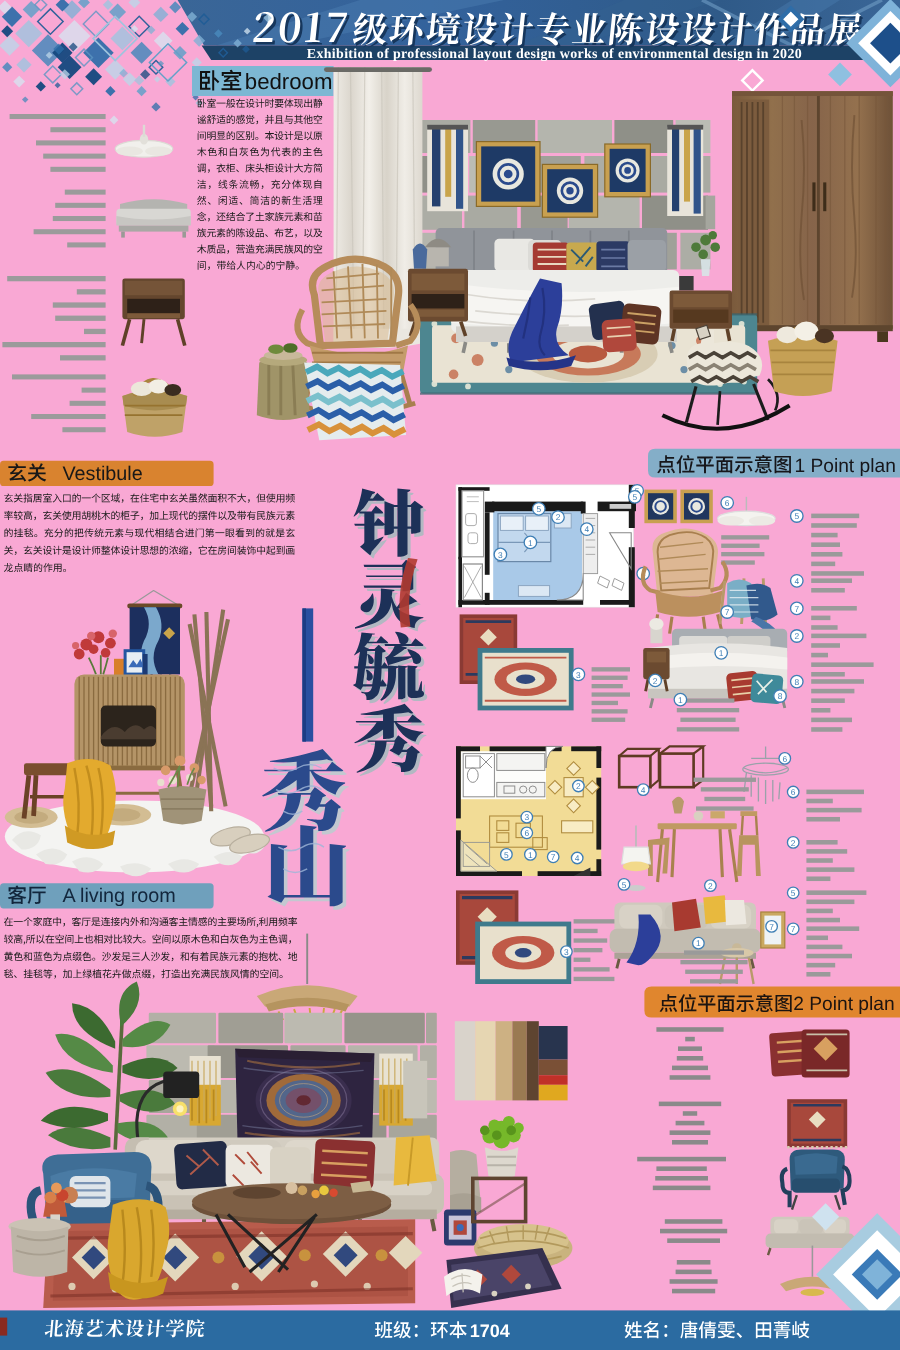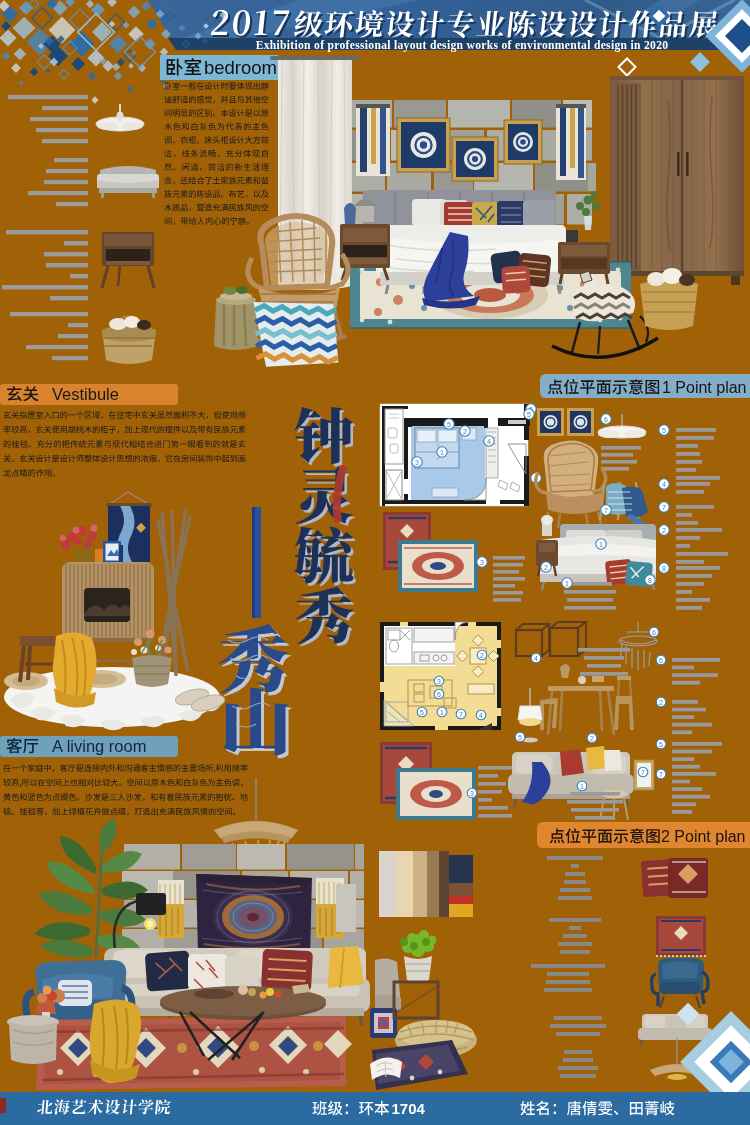--- a/index.html
+++ b/index.html
@@ -1,14 +1,14 @@
 <!DOCTYPE html>
 <html><head><meta charset="utf-8"><style>
 html,body{margin:0;padding:0;background:#fff}
-#page{position:relative;width:750px;height:1125px;overflow:hidden;background:#a16207;font-family:"Liberation Sans",sans-serif}
+#page{position:relative;width:750px;height:1125px;overflow:hidden;background:#f9a8d4;font-family:"Liberation Sans",sans-serif}
 </style></head><body>
 <div id="page">
 <svg width="750" height="1125" viewBox="0 0 750 1125">
 <defs>
 <linearGradient id="bangrad" x1="0" y1="0" x2="1" y2="0">
 <stop offset="0" stop-color="#3a6697"></stop>
           <stop offset="0.35" stop-color="#33629c"></stop>
           <stop offset="0.75" stop-color="#2f5a88"></stop>
           <stop offset="1" stop-color="#3a6697"></stop>
 </linearGradient>

